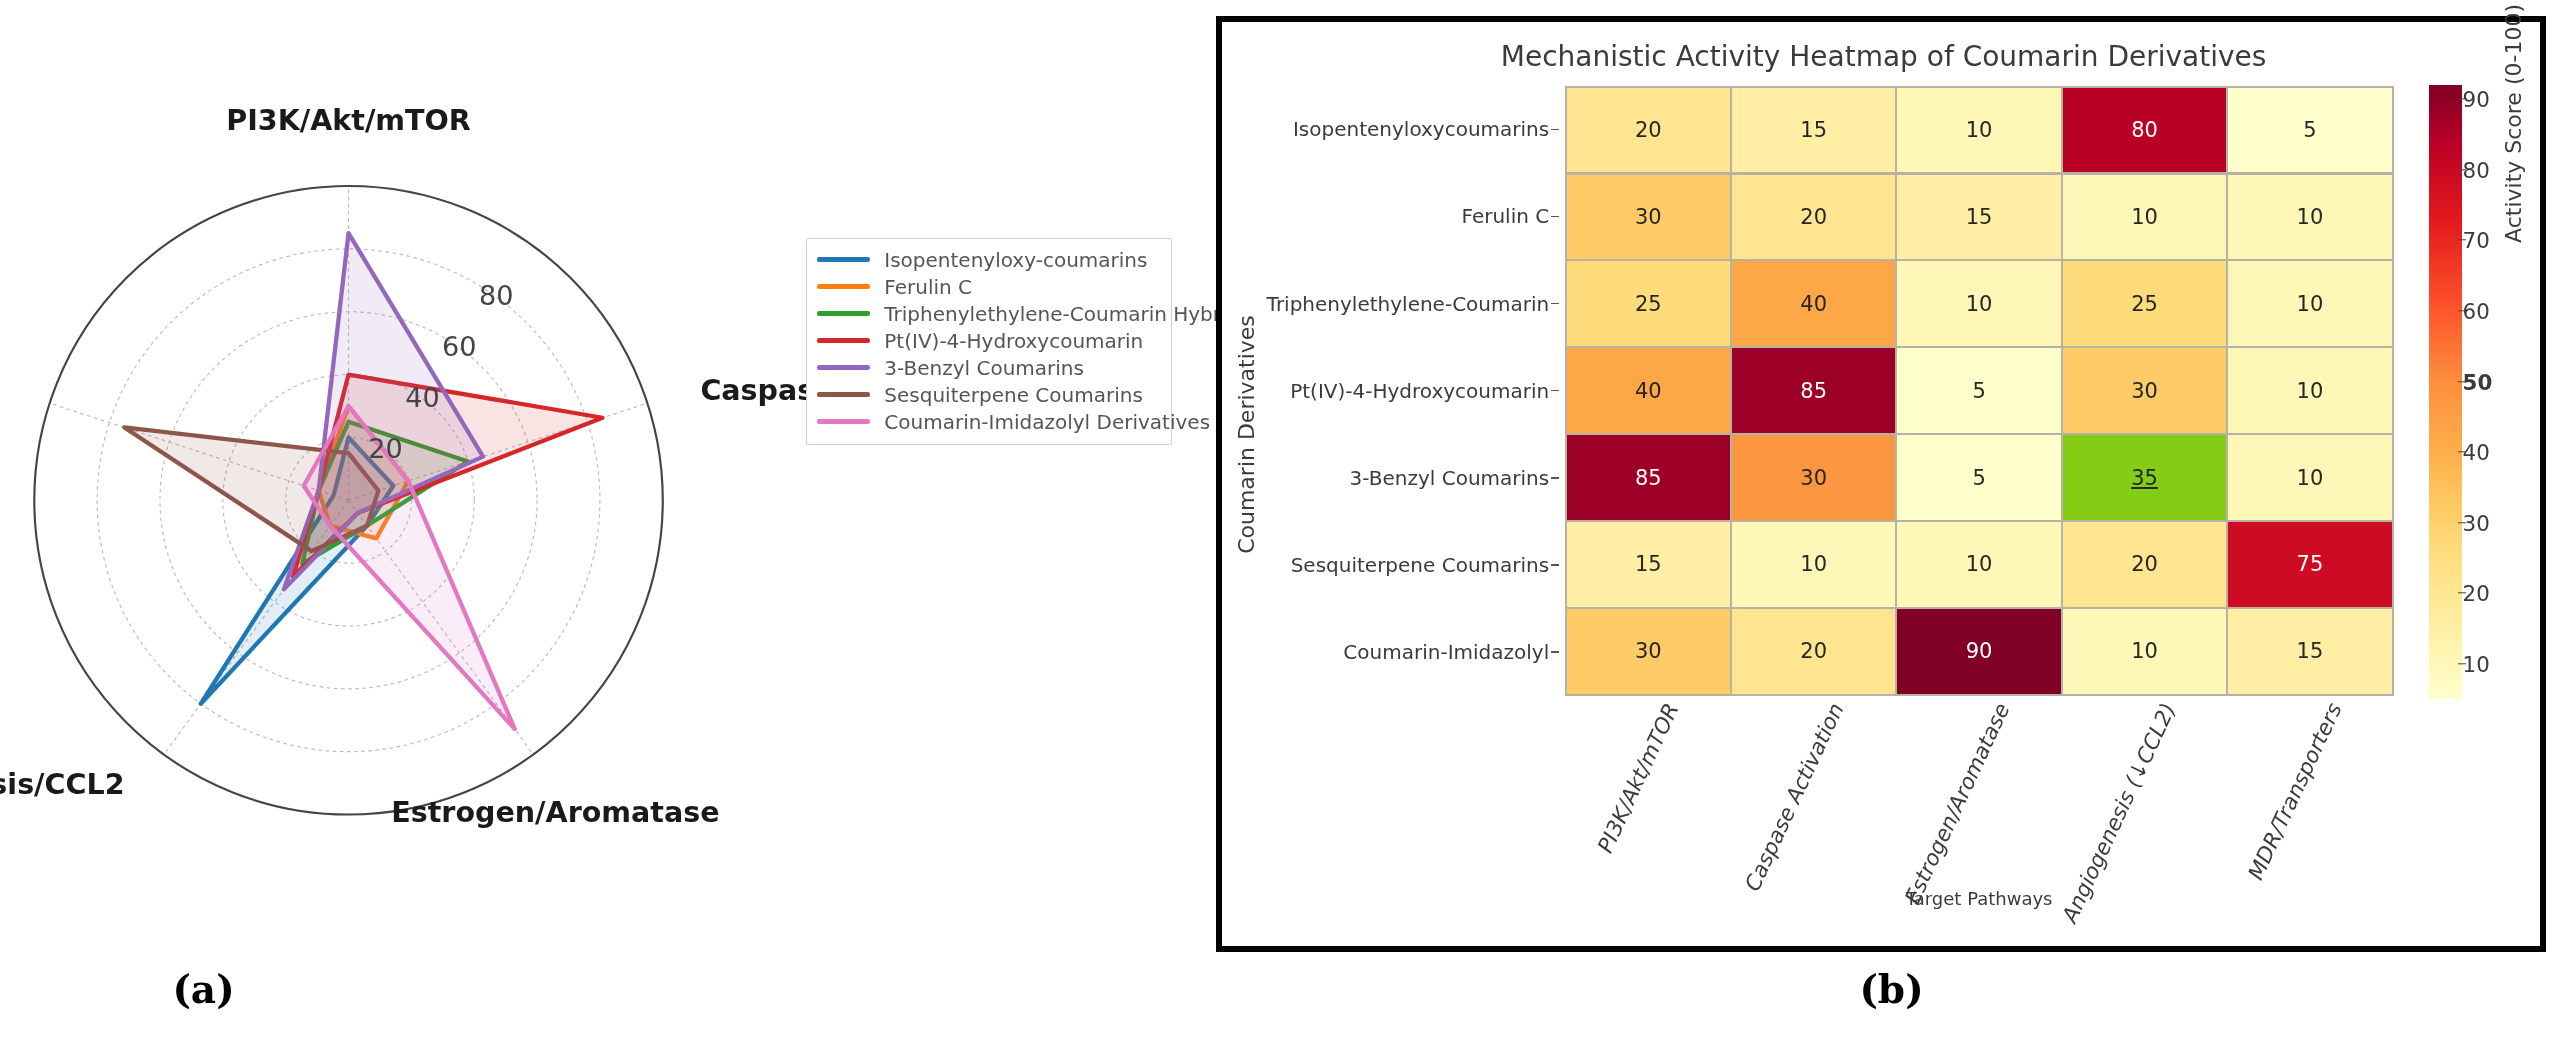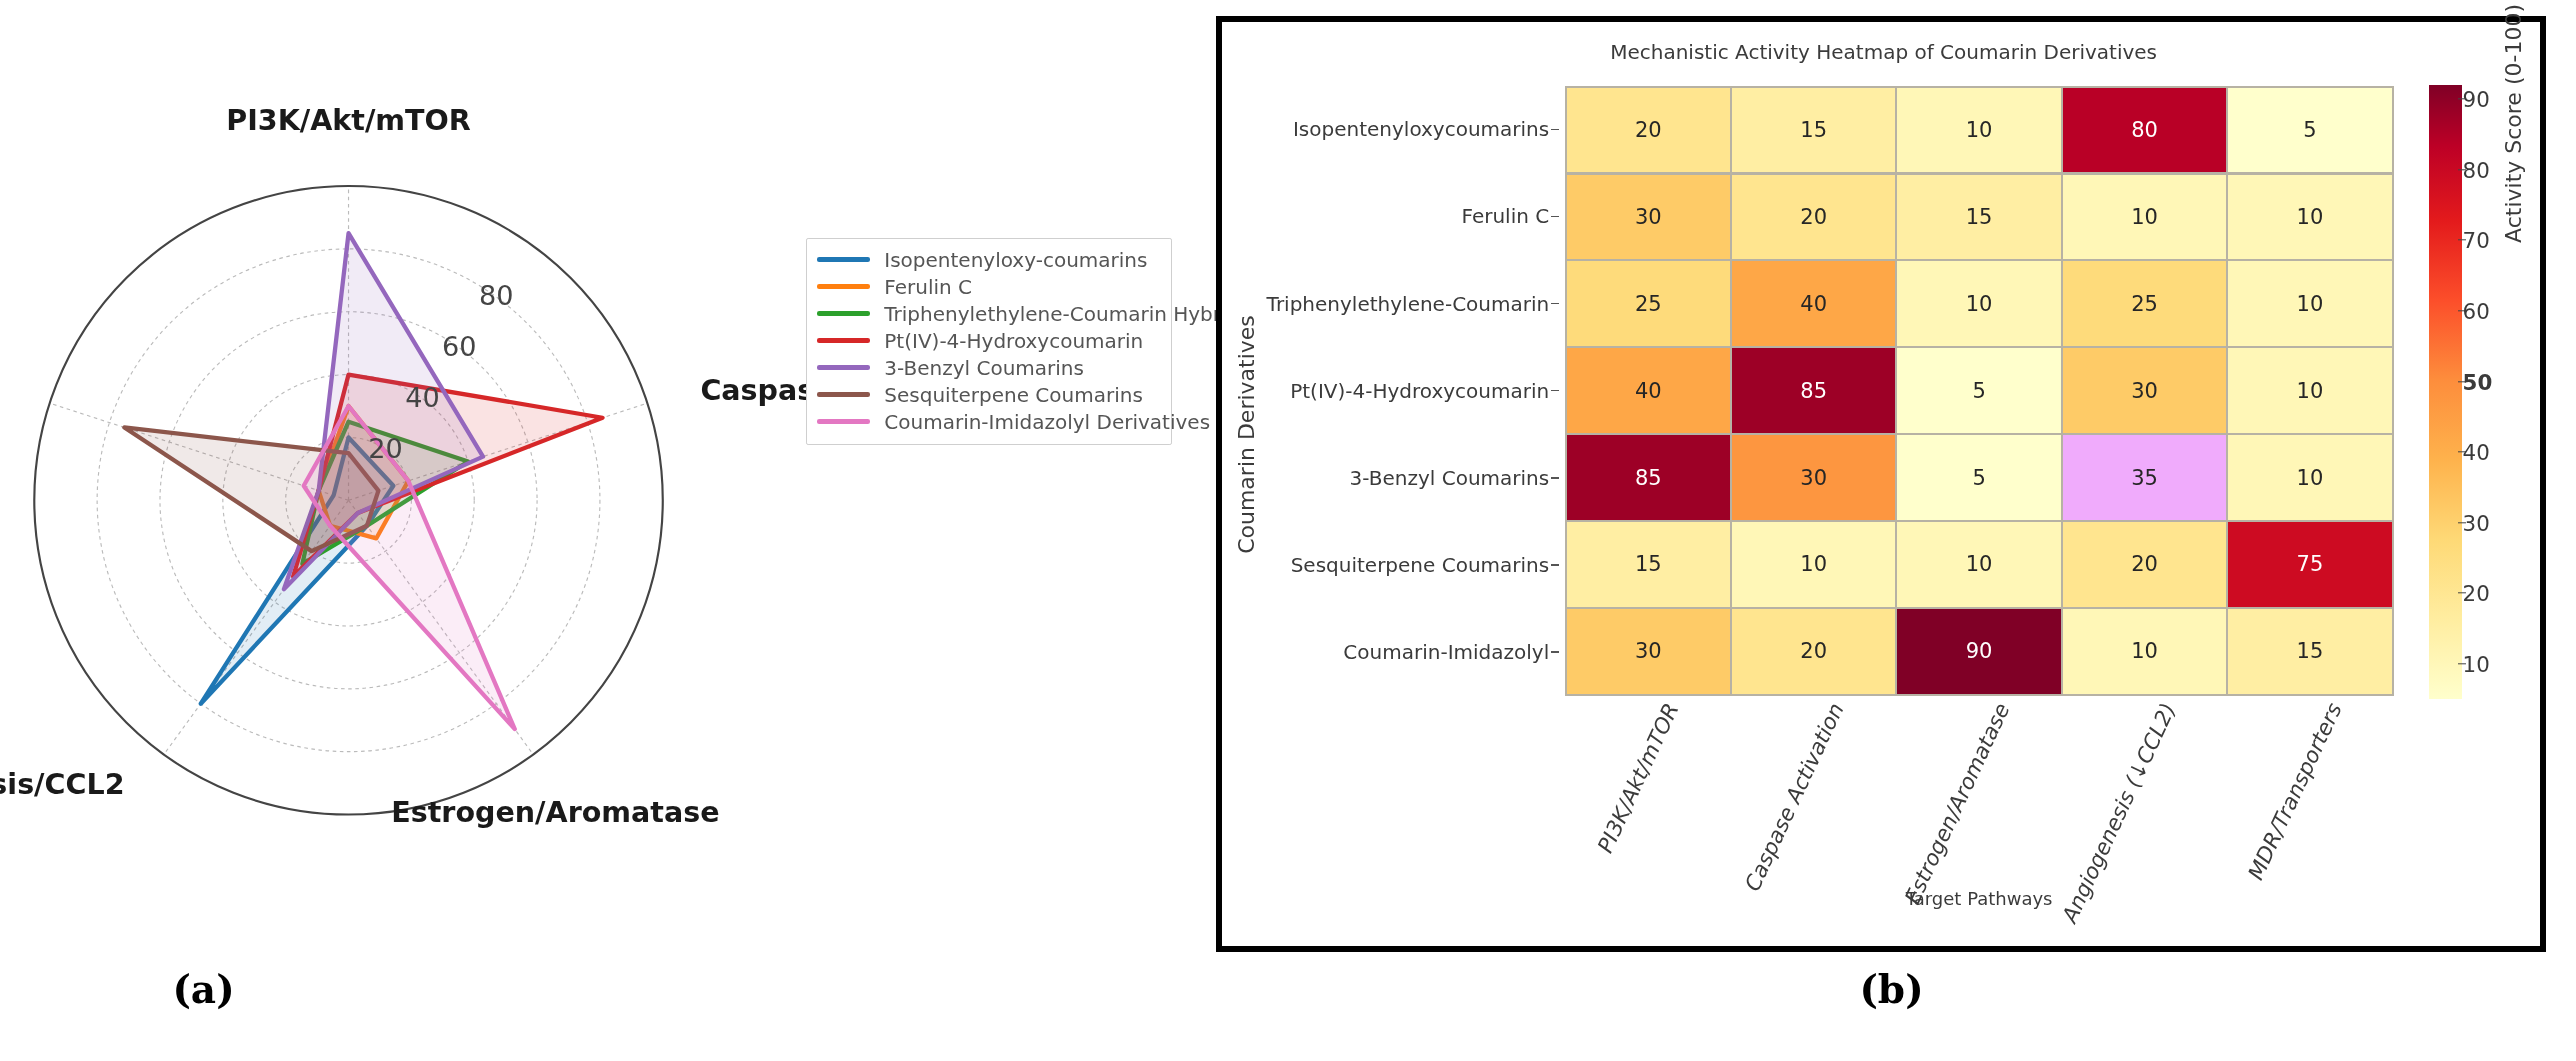--- a/index.html
+++ b/index.html
@@ -59,21 +59,21 @@
     position:absolute;
     left:8.6px; top:15.7px;
     width:1330px; height:936px;
     border:6.4px solid #000000;
     background:#ffffff;
   }
   #heat-title {
     position:absolute;
     left:6px; right:0; top:18.6px;
     text-align:center;
-    font-size:20px;
+    font-size:28px;
     color:#3b3b3b;
     font-family:"DejaVu Sans", sans-serif;
   }
   #heat-body {
     position:absolute;
     left:0; top:0; width:100%; height:100%;
   }
   #ylabel-b {
     position:absolute;
     left:-140px; top:400px;
@@ -289,21 +289,21 @@
             <div class="cell" style="background: rgb(254, 219, 123); color: rgb(38, 38, 38);">25</div>
             <div class="cell" style="background: rgb(255, 247, 183); color: rgb(38, 38, 38);">10</div>
             <div class="cell" style="background: rgb(254, 167, 71); color: rgb(38, 38, 38);">40</div>
             <div class="cell" style="background: rgb(157, 0, 38); color: rgb(255, 255, 255);">85</div>
             <div class="cell" style="background: rgb(255, 255, 204); color: rgb(38, 38, 38);">5</div>
             <div class="cell" style="background: rgb(254, 203, 103); color: rgb(38, 38, 38);">30</div>
             <div class="cell" style="background: rgb(255, 247, 183); color: rgb(38, 38, 38);">10</div>
             <div class="cell" style="background: rgb(157, 0, 38); color: rgb(255, 255, 255);">85</div>
             <div class="cell" style="background: rgb(253, 150, 64); color: rgb(38, 38, 38);">30</div>
             <div class="cell" style="background: rgb(255, 255, 204); color: rgb(38, 38, 38);">5</div>
-            <div class="cell" style="background: #f0abfc; color: rgb(38, 38, 38);">35</div>
+            <div class="cell" style="background: #84cc16; color: rgb(38, 38, 38); text-decoration: underline;">35</div>
             <div class="cell" style="background: rgb(255, 247, 183); color: rgb(38, 38, 38);">10</div>
             <div class="cell" style="background: rgb(255, 238, 163); color: rgb(38, 38, 38);">15</div>
             <div class="cell" style="background: rgb(255, 247, 183); color: rgb(38, 38, 38);">10</div>
             <div class="cell" style="background: rgb(255, 247, 183); color: rgb(38, 38, 38);">10</div>
             <div class="cell" style="background: rgb(255, 229, 143); color: rgb(38, 38, 38);">20</div>
             <div class="cell" style="background: rgb(205, 11, 34); color: rgb(255, 255, 255);">75</div>
             <div class="cell" style="background: rgb(254, 203, 103); color: rgb(38, 38, 38);">30</div>
             <div class="cell" style="background: rgb(255, 229, 143); color: rgb(38, 38, 38);">20</div>
             <div class="cell" style="background: rgb(128, 0, 38); color: rgb(255, 255, 255);">90</div>
             <div class="cell" style="background: rgb(255, 247, 183); color: rgb(38, 38, 38);">10</div>

